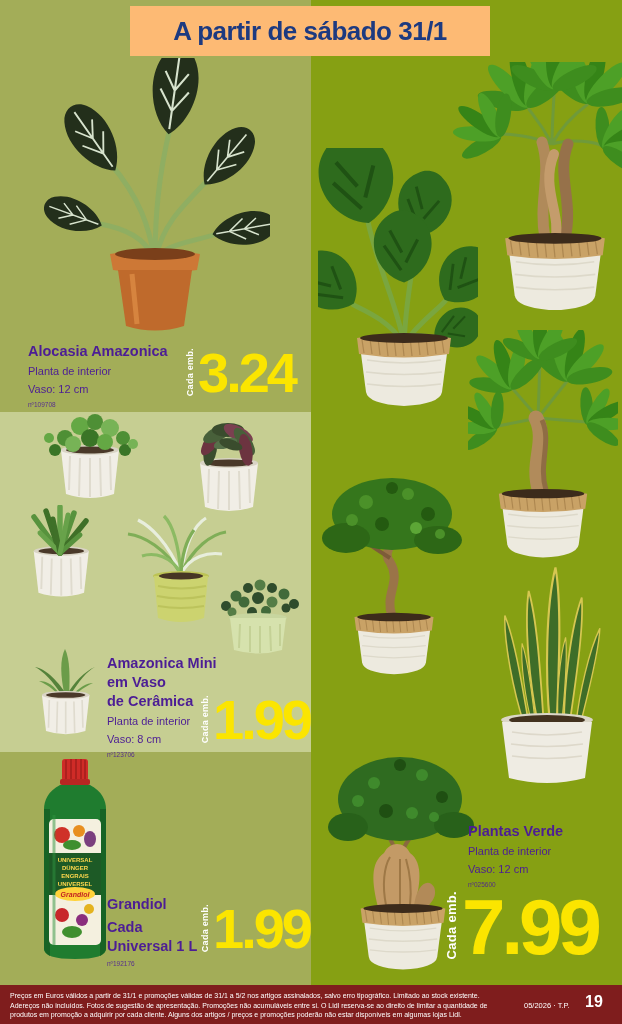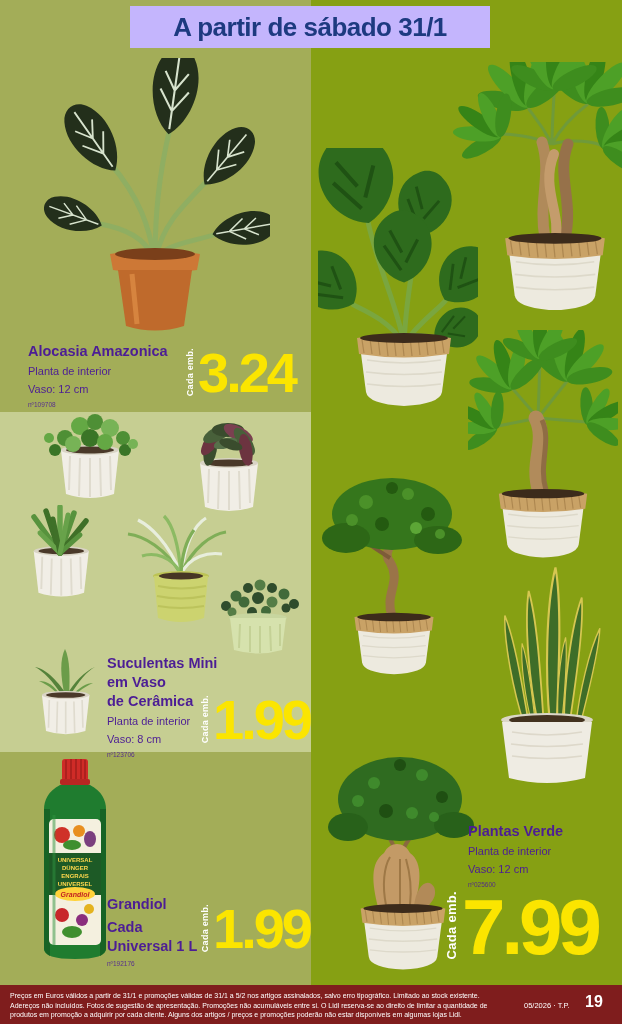--- a/index.html
+++ b/index.html
@@ -5,22 +5,22 @@
   html,body{margin:0;padding:0;background:#555;}
   .page{
     position:relative;width:622px;height:1024px;overflow:hidden;
     background:#a3ad58;
     font-family:"Liberation Sans","DejaVu Sans",sans-serif;
   }
   .bg{position:absolute;z-index:0;}
   .right-col{left:311px;top:0;width:311px;height:985px;background:#86a013;}
   .panel{left:0;top:412px;width:311px;height:340px;background:#c6ce92;}
   .banner{
-    position:absolute;left:130px;top:6px;width:360px;height:42px;z-index:3;
-    background:#c4b5fd;display:flex;align-items:center;justify-content:center;
+    position:absolute;left:130px;top:6px;width:360px;height:50px;z-index:3;
+    background:#fdba74;display:flex;align-items:center;justify-content:center;
   }
   .banner span{color:#1d3a80;font-weight:bold;font-size:26px;letter-spacing:-0.5px;}
   .img{position:absolute;z-index:1;}
   .txt{position:absolute;z-index:2;color:#4c1d95;}
   .pname{font-weight:bold;font-size:14.5px;line-height:19px;}
   .psub{font-size:11px;line-height:16px;margin-top:2px;}
   .psku{font-size:6.5px;margin-top:4px;opacity:.9;}
   .price{position:absolute;z-index:2;display:flex;align-items:flex-end;gap:3px;}
   .vlabel{
     writing-mode:vertical-rl;transform:rotate(180deg);
@@ -221,21 +221,21 @@
       <path d="M40,52 C35,30 35,14 40,4 C45,14 45,32 44,52 Z" fill="#6b9c49"></path>
       <path d="M38,52 C28,36 18,26 10,22 C22,24 34,38 42,50 Z" fill="#55823a"></path>
       <path d="M44,52 C54,36 62,26 70,22 C60,26 48,38 42,50 Z" fill="#55823a"></path>
       <path d="M36,52 C30,40 22,36 14,36 C24,40 32,48 38,54 Z" fill="#6b9c49"></path>
       <path d="M46,52 C54,42 62,38 68,38 C58,42 50,50 44,54 Z" fill="#6b9c49"></path>
     </g>
     <use href="#wpot" transform="translate(12,50) scale(0.82)"></use>
   </svg>
 
   <div class="txt" style="left:107px;top:654px">
-    <div class="pname">Suculentas Mini</div>
+    <div class="pname">Amazonica Mini</div>
     <div class="pname">em Vaso</div>
     <div class="pname">de Cerâmica</div>
     <div class="psub">Planta de interior</div>
     <div class="psub">Vaso: 8 cm</div>
     <div class="psku">nº123706</div>
   </div>
   <div class="price" style="left:200px;top:688px">
     <span class="vlabel">Cada emb.</span>
     <span class="pdigits">1.99</span>
   </div>

